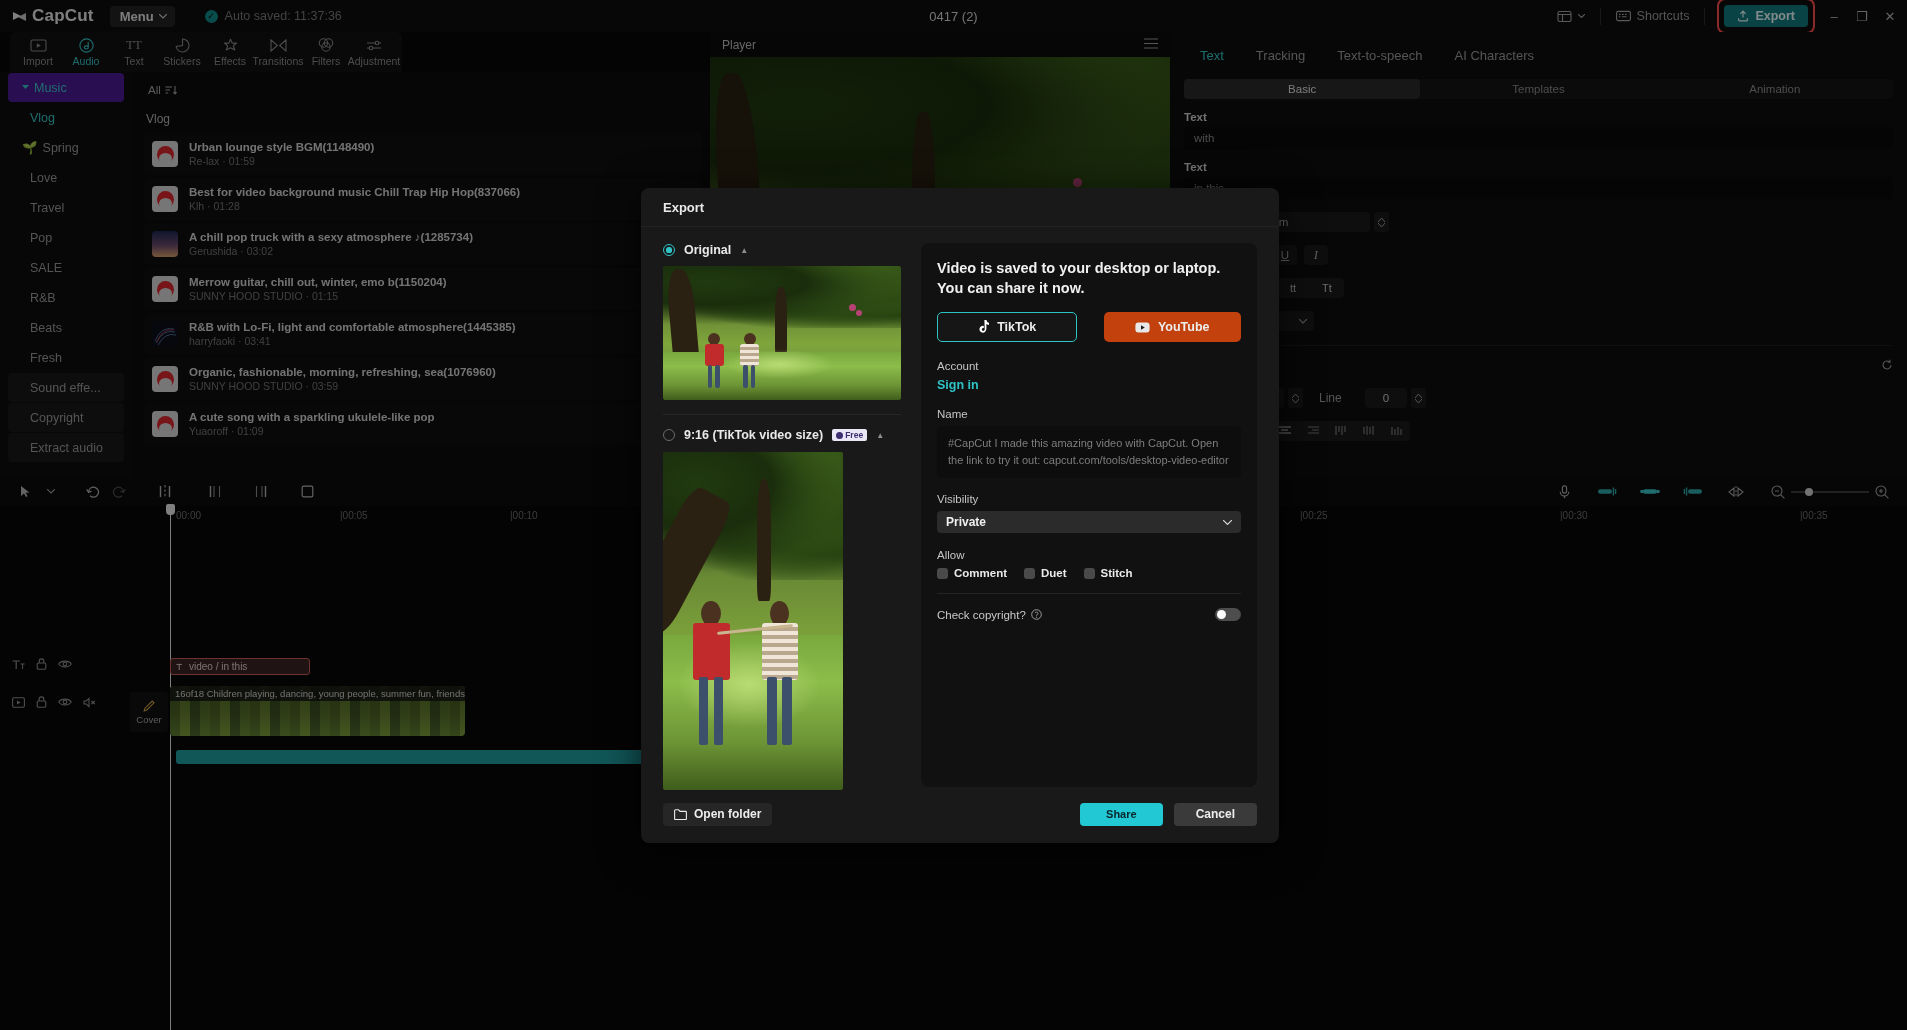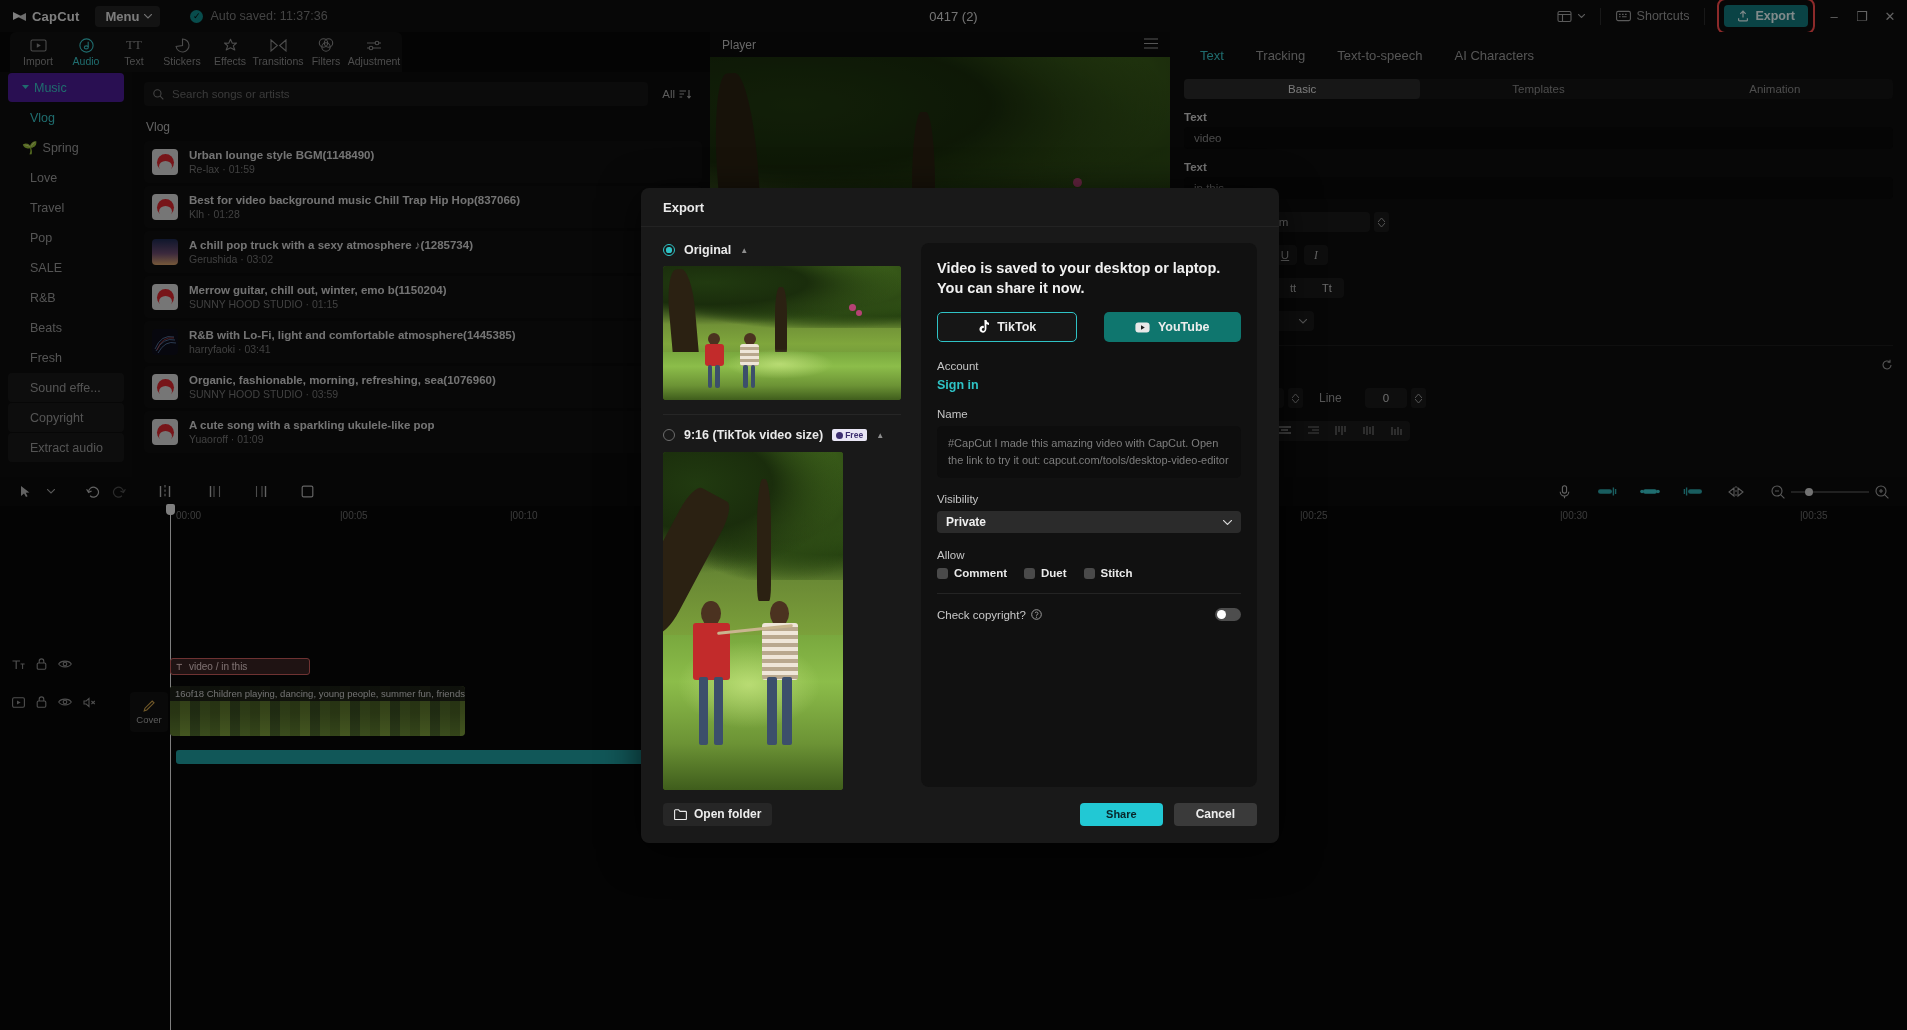--- a/index.html
+++ b/index.html
@@ -10,21 +10,21 @@
     color: #c8c8c8;
     overflow: hidden;
   }
   .app { position: relative; width: 1907px; height: 1030px; background: #090909; }
 
   
   .titlebar { position:absolute; top:0; left:0; width:1907px; height:32px;
               background:#0d0d0d; display:flex; align-items:center; }
   .logo { display:flex; align-items:center; gap:5px; margin-left:12px; }
   .logo-mark { width:15px; height:13px; position:relative; }
-  .logo-text { font-size:13px; font-weight:600; color:#e6e6e6; letter-spacing:.2px; }
+  .logo-text { font-size:17px; font-weight:600; color:#e6e6e6; letter-spacing:.2px; }
   .menu-btn { margin-left:16px; background:#242424; border-radius:4px; padding:3px 8px 3px 10px;
               display:flex; align-items:center; gap:5px; font-size:13px; color:#e2e2e2; font-weight:600; }
   .autosave { margin-left:30px; display:flex; align-items:center; gap:7px; font-size:12.5px; color:#7b7b7b; }
   .autosave-dot { width:13px; height:13px; border-radius:50%; background:#0f8a8a;
                   display:flex; align-items:center; justify-content:center; font-size:9px; color:#0a0a0a; }
   .proj-title { position:absolute; left:0; right:0; text-align:center; font-size:13px; color:#d4d4d4; }
   .tb-right { position:absolute; right:0; top:0; height:32px; display:flex; align-items:center; gap:0; }
   .tb-item { display:flex; align-items:center; gap:6px; font-size:12.5px; color:#9b9b9b; padding:4px 9px;
              border-radius:4px; }
   .tb-sep { width:1px; height:17px; background:#2c2c2c; margin:0 6px; }
@@ -157,21 +157,21 @@
   .caret { color:#8e8e8e; font-size:8px; }
   .freebadge { background:#e9e6f5; color:#3d2f70; font-size:8.5px; font-weight:700;
                border-radius:2px; padding:1px 4px; display:flex; align-items:center; gap:2px; }
   .prev-land { width:238px; height:134px; border-radius:3px; overflow:hidden; position:relative; background:#000; }
   .hr-soft { height:1px; background:#262626; margin:14px 0 13px 0; }
   .prev-port { width:180px; height:338px; border-radius:3px; overflow:hidden; position:relative;
                background:#000; margin-top:10px; }
   .mright { flex:1; background:#111111; border-radius:8px; padding:16px 16px 0 16px; }
   .mtitle { font-size:14.5px; font-weight:700; color:#f0f0f0; line-height:1.35; margin-bottom:14px; }
   .platrow { display:flex; gap:27px; margin-bottom:18px; }
-  .plat { flex:1; height:30px; border-radius:5px; background:#0f766e; display:flex; align-items:center;
+  .plat { flex:1; height:30px; border-radius:5px; background:#c2410c; display:flex; align-items:center;
           justify-content:center; gap:8px; font-size:12.5px; color:#ededed; font-weight:600; }
   .plat.sel { border:1.6px solid #2fc3c6; background:#161616; }
   .mlabel { font-size:11.5px; color:#c4c4c4; margin-bottom:6px; }
   .signin { font-size:12.5px; color:#2fc3c6; font-weight:700; margin-bottom:16px; }
   .namebox { background:#0d0d0d; border-radius:5px; padding:9px 11px; font-size:11px; color:#7e7e7e;
              line-height:1.55; margin-bottom:15px; }
   .visbox { background:#2b2b2b; border-radius:4px; height:22px; display:flex; align-items:center;
             justify-content:space-between; padding:0 9px; font-size:12px; font-weight:700; color:#f0f0f0;
             margin-bottom:16px; }
   .allowrow { display:flex; gap:17px; align-items:center; margin-bottom:14px; }
@@ -384,27 +384,20 @@
     <div class="cat box">
         <span>Copyright</span>
       </div>
     <div class="cat box">
         <span>Extract audio</span>
       </div>
   </div>
 
   <div class="musicarea">
     <div class="searchrow">
-      <div class="searchbox">
-        <svg width="11" height="11" viewBox="0 0 11 11">
-            <circle cx="4.4" cy="4.4" r="3.6" stroke="#7a7a7a" fill="none" stroke-width="1.1"></circle>
-            <path d="M7.2 7.2 L10.3 10.3" stroke="#7a7a7a" stroke-width="1.1"></path>
-          </svg>
-        <span class="ph">Search songs or artists</span>
-      </div>
       <div class="allbtn">
         <span>All</span>
         <svg width="13" height="10" viewBox="0 0 13 10">
             <path d="M.5 2 H7 M.5 5 H5 M.5 8 H3.2" stroke="#a6a6a6" stroke-width="1.1"></path>
             <path d="M10 1 V9 M8.4 7.2 L10 9 L11.6 7.2" stroke="#a6a6a6" fill="none" stroke-width="1.1"></path>
           </svg>
       </div>
     </div>
     <div class="seclabel">Vlog</div>
 
@@ -518,21 +511,21 @@
       <div class="rtab">Text-to-speech</div>
       <div class="rtab">AI Characters</div>
     </div>
     <div class="segbar">
       <div class="seg active">Basic</div>
       <div class="seg">Templates</div>
       <div class="seg">Animation</div>
     </div>
 
     <div class="flabel">Text</div>
-    <div class="finput">video</div>
+    <div class="finput">with</div>
     <div class="flabel">Text</div>
     <div class="finput">in this</div>
 
     <div class="prow">
       <span class="plabel">Font</span>
       <div class="selectbox">System</div>
       <div class="spin">
         <svg width="7" height="4" viewBox="0 0 7 4">
             <path d="M0 4 L3.5 0 L7 4" stroke="#9c9c9c" fill="none" stroke-width="1"></path>
           </svg>

